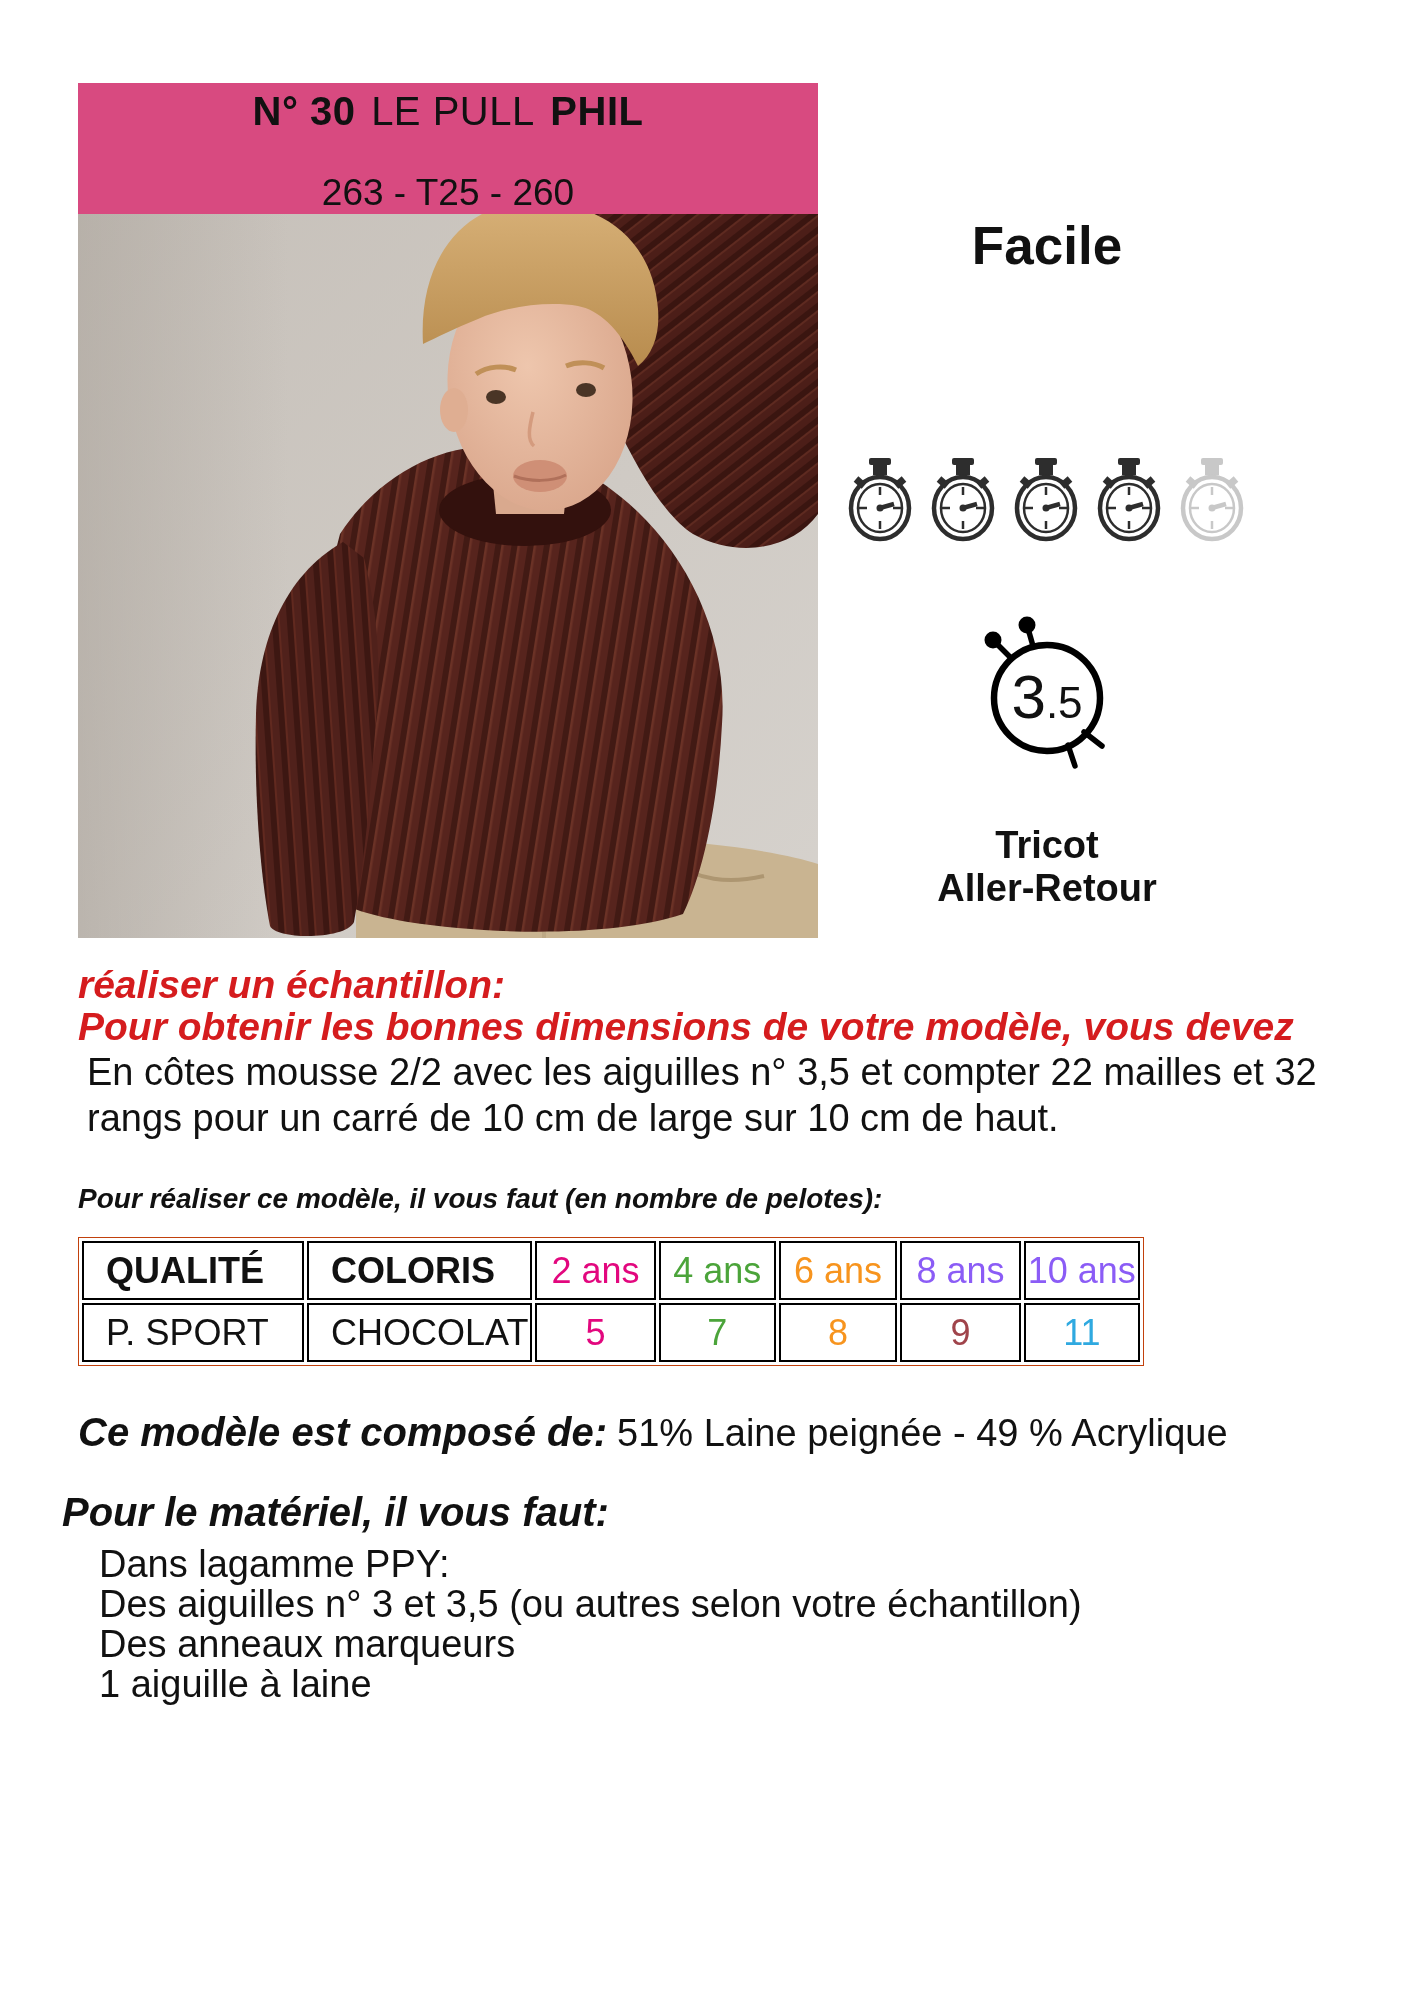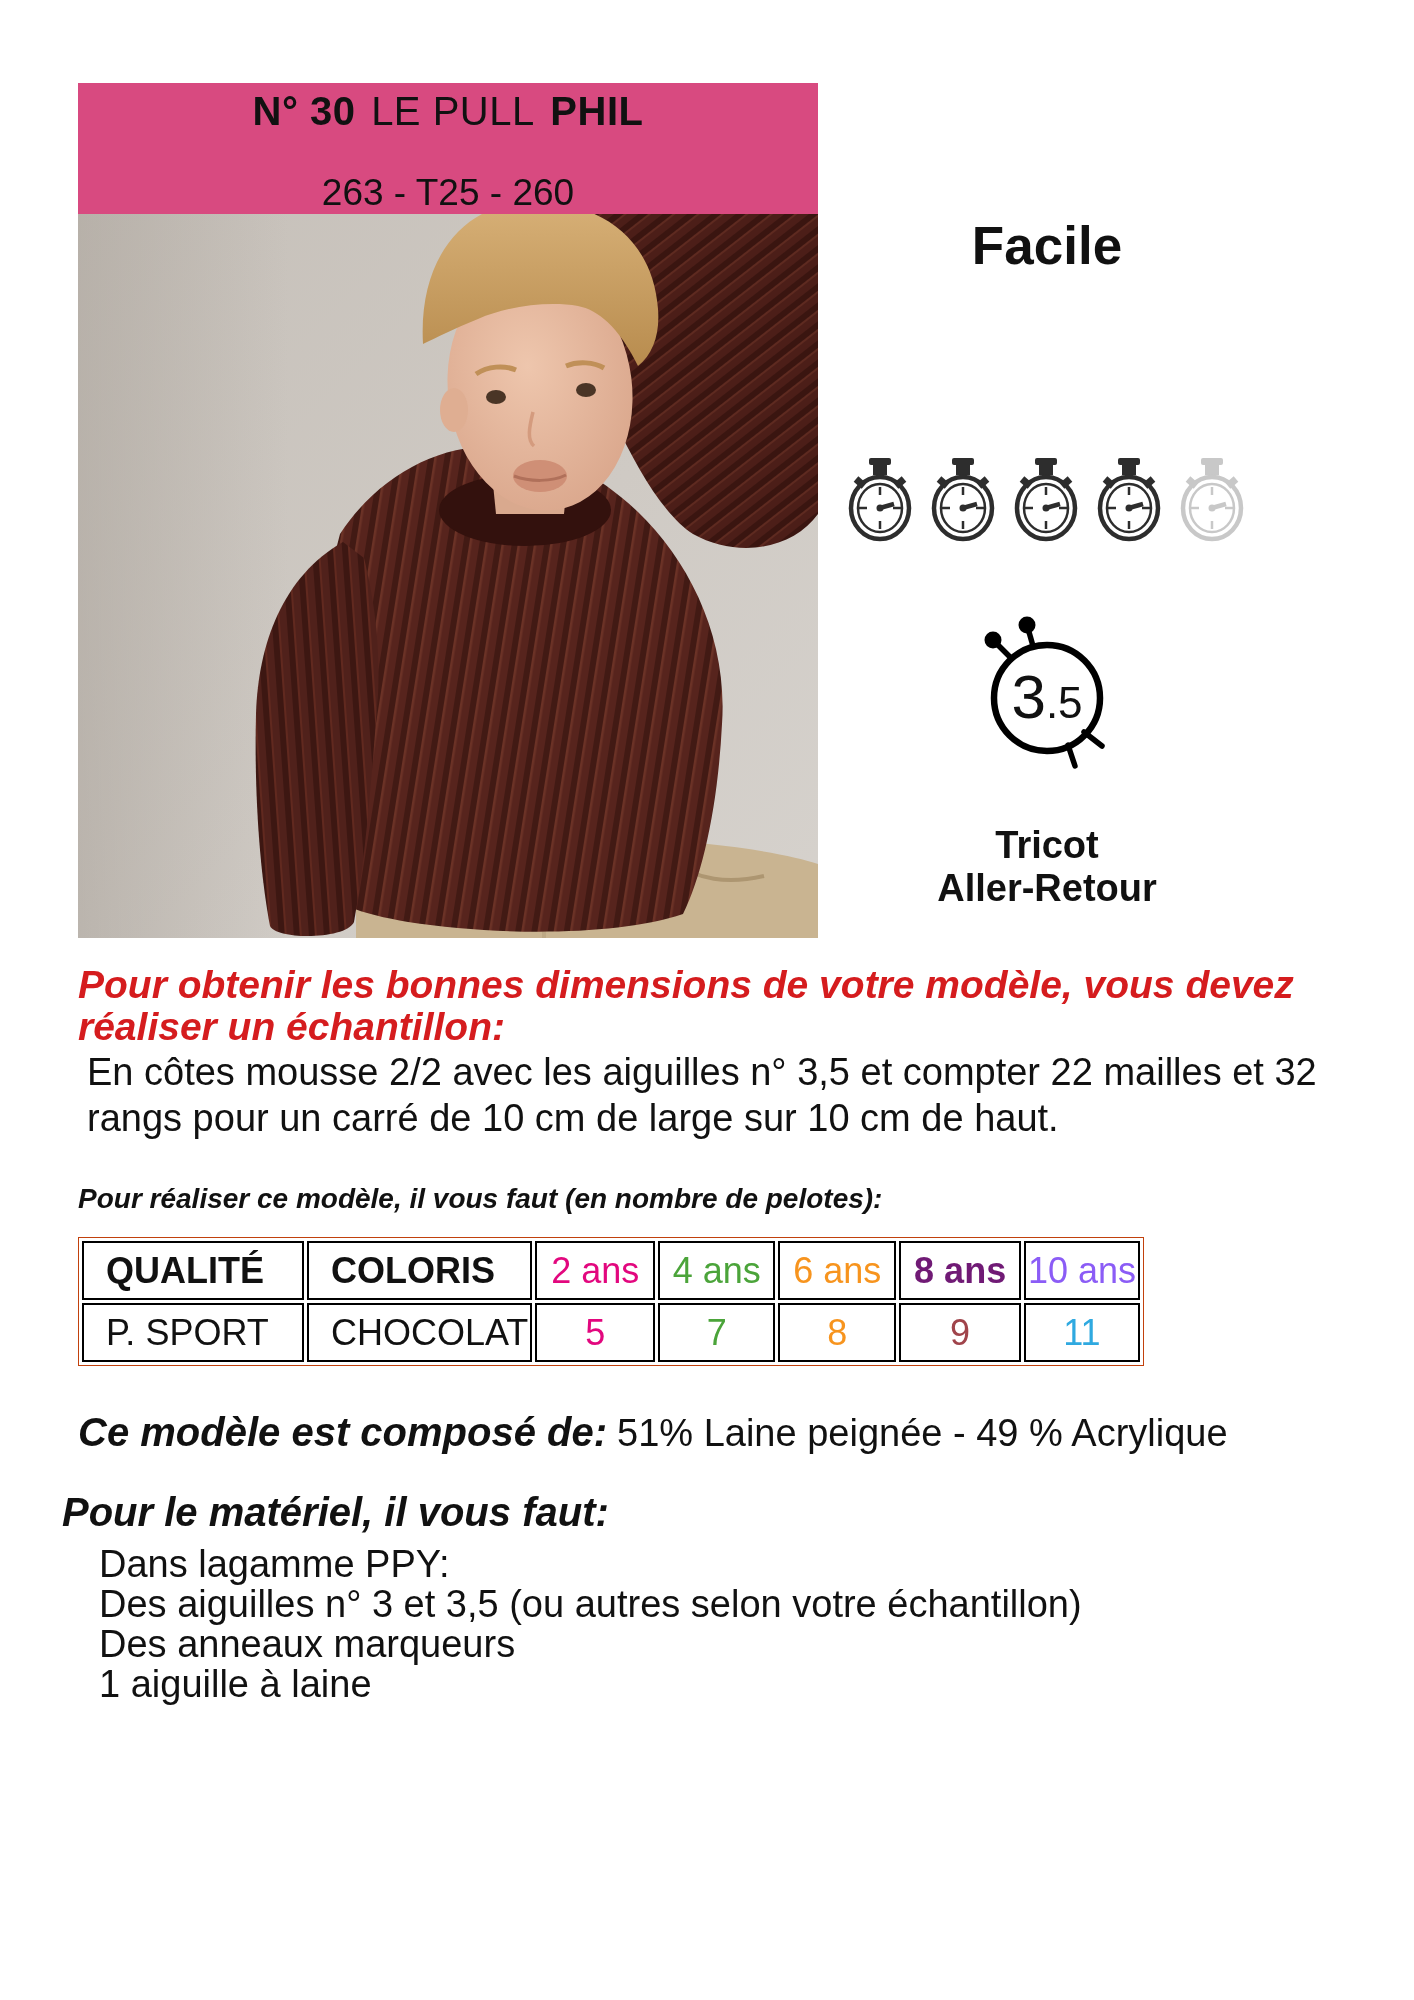--- a/index.html
+++ b/index.html
@@ -236,22 +236,22 @@
         <span class="small">.5</span>
     </div>
   </div>
 
   <div class="technique">
     <div>Tricot</div>
     <div>Aller-Retour</div>
   </div>
 
   <p class="red-heading" style="color: rgb(213, 28, 30);">
+    <span style="display:block">réaliser un échantillon:</span>
     <span style="display:block">Pour obtenir les bonnes dimensions de votre modèle, vous devez</span>
-    <span style="display:block">réaliser un échantillon:</span>
   </p>
   <p class="gauge-body">
     <span style="display:block">En côtes mousse 2/2 avec les aiguilles n° 3,5 et compter 22 mailles et 32</span>
     <span style="display:block">rangs pour un carré de 10 cm de large sur 10 cm de haut.</span>
   </p>
 
   <h2 class="pelotes-heading">Pour réaliser ce modèle, il vous faut (en nombre de pelotes):</h2>
   <table class="pelotes">
     <colgroup>
       <col style="width:238px">
@@ -262,21 +262,21 @@
         <col style="width:145px">
         <col style="width:139px">
     </colgroup>
     <tbody>
         <tr>
       <th class="lft">QUALITÉ</th>
       <th class="lft">COLORIS</th>
       <th class="age" style="color: rgb(226, 7, 126);">2 ans</th>
       <th class="age" style="color: rgb(75, 164, 58);">4 ans</th>
       <th class="age" style="color: rgb(247, 148, 30);">6 ans</th>
-      <th class="age" style="color: #701a75; font-weight: bold;">8 ans</th>
+      <th class="age" style="color: #8b5cf6;">8 ans</th>
       <th class="age" style="color: #8b5cf6;">10 ans</th>
     </tr>
     <tr>
       <td class="lft">P. SPORT</td>
       <td class="lft">CHOCOLAT</td>
       <td style="color: rgb(226, 7, 126);">5</td>
       <td style="color: rgb(75, 164, 58);">7</td>
       <td style="color: rgb(247, 148, 30);">8</td>
       <td style="color: rgb(160, 68, 75);">9</td>
       <td style="color: rgb(47, 169, 224);">11</td>

